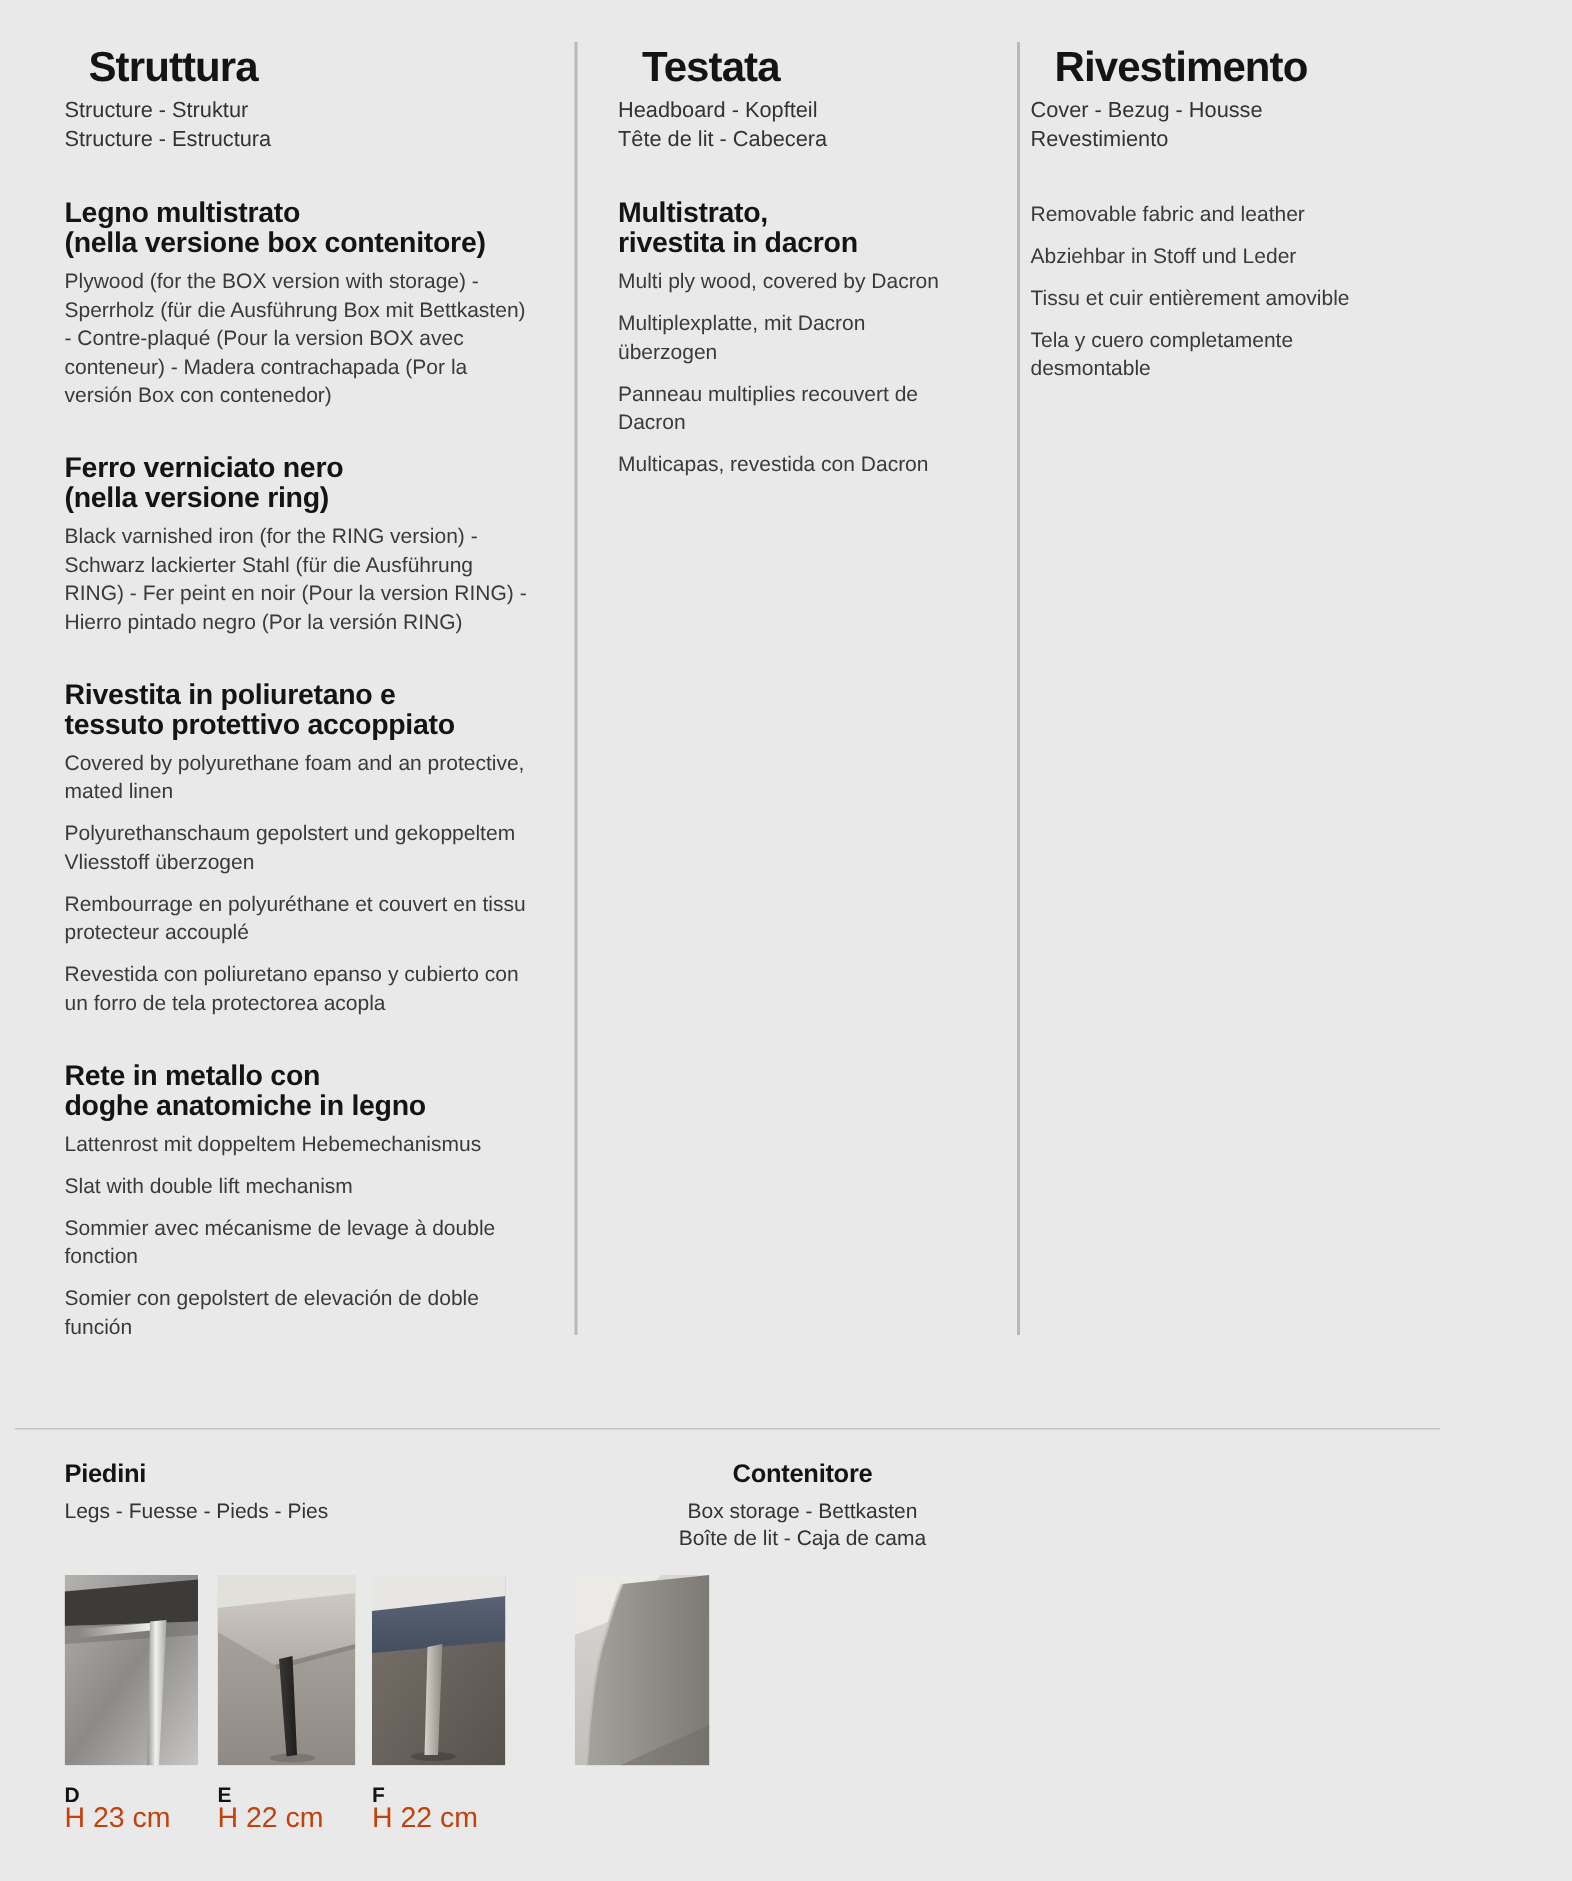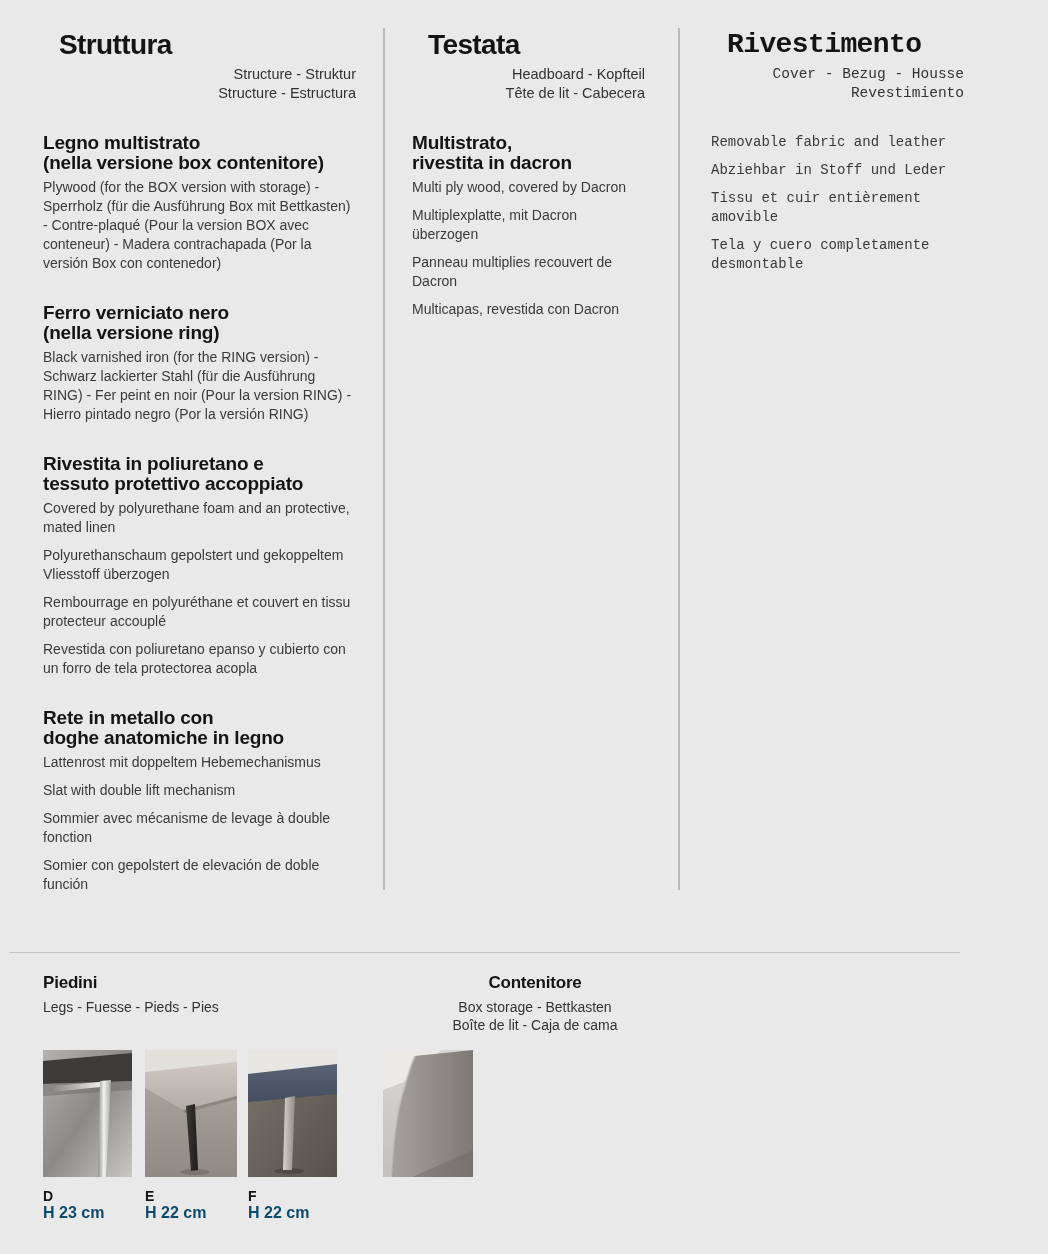--- a/index.html
+++ b/index.html
@@ -7,28 +7,28 @@
     position:relative;
     width:1048px;height:1254px;
     background:#e9e9e9;
     font-family:"Liberation Sans",sans-serif;
     color:#3a3a3a;
     overflow:hidden;
   }
   .col{position:absolute;top:30px;}
   .col1{left:43px;width:313px;}
   .col2{left:412px;width:233px;}
-  .col3{left:711px;width:253px;font-family:Liberation Mono, monospace;}
+  .col3{left:687px;width:253px;}
   .col-title{
     font-size:28px;font-weight:700;color:#141414;
     letter-spacing:-0.6px;line-height:29px;margin:0 0 6px 16px;
   }
   .col-sub{
     font-size:14.5px;line-height:19px;color:#333333;
-    white-space:pre-line;margin:0;text-align:right;
+    white-space:pre-line;margin:0;
   }
   .section{margin-top:30px;}
   .sec-h{
     font-size:19px;font-weight:700;color:#141414;
     letter-spacing:-0.2px;line-height:19.5px;margin:0 0 6px 0;
     white-space:pre-line;
   }
   .para{
     font-size:14px;line-height:19px;color:#3a3a3a;
     margin:0 0 9px 0;
@@ -64,21 +64,21 @@
   .ph-f{left:248px;width:89px;}
   .ph-box{left:383px;width:90px;}
   .leg-label{position:absolute;top:1188px;}
   .ll-d{left:43px;}
   .ll-e{left:145px;}
   .ll-f{left:248px;}
   .leg-letter{
     font-size:14px;font-weight:700;color:#141414;line-height:16px;margin:0;
   }
   .leg-height{
-    font-size:16px;color:#0c4a6e;line-height:18px;margin:0;font-weight:bold;
+    font-size:19px;color:#c2410c;line-height:18px;margin:0;
   }
 </style>
 </head>
 <body>
 
 <div class="page">
 
   <div class="col col1">
     <h1 class="col-title">Struttura</h1>
     <p class="col-sub">Structure - Struktur

